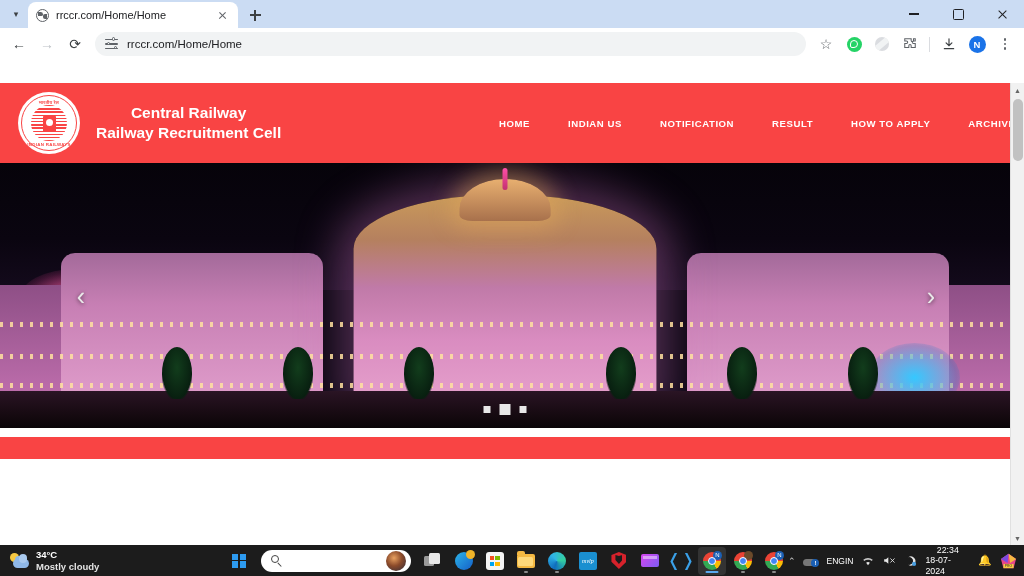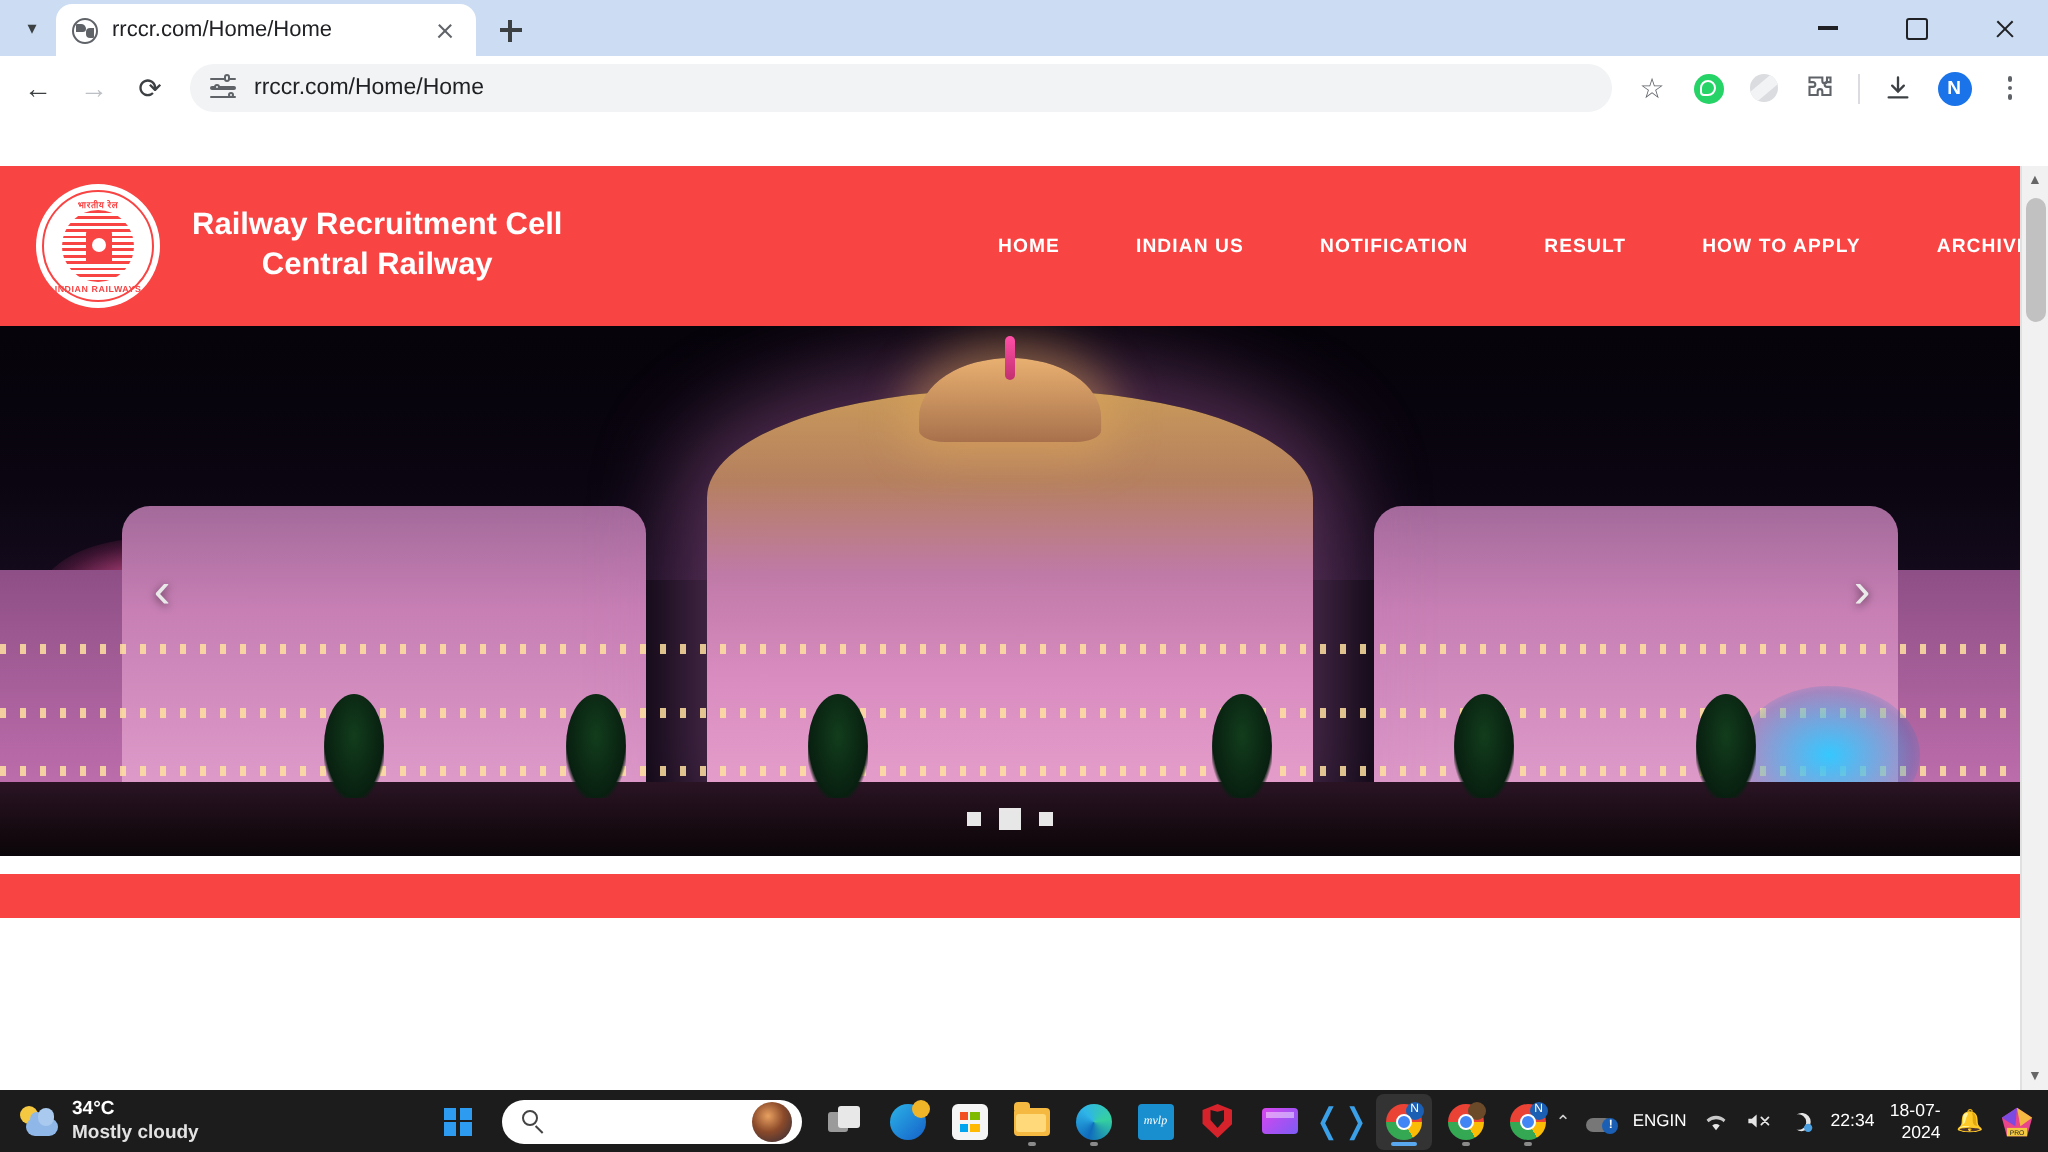--- a/index.html
+++ b/index.html
@@ -390,21 +390,21 @@
   .tray-item { display:flex; align-items:center; justify-content:center; color:#e6e6e6; font-size:10px; position:relative; }
   .chev-up { font-size:9px; color:#d0d0d0; }
   .tr-cloud { width:15px; height:11px; position:relative; }
   .tr-cloud i { position:absolute; left:0; bottom:0; width:13px; height:7px; background:#777; border-radius:4px; }
   .tr-cloud b { position:absolute; right:-1px; bottom:-1px; width:8px; height:8px; border-radius:50%; background:#1a5fb4;
     color:#fff; font-size:6px; display:flex; align-items:center; justify-content:center; }
   .lang { color:#fff; font-size:8.5px; line-height:1.18; }
   .wifi { width:14px; height:11px; position:relative; }
   .speaker { position:relative; width:13px; height:11px; }
   .moon { width:13px; height:12px; position:relative; }
-  .clock { color:#fff; font-size:8.8px; line-height:1.2; text-align:right; }
+  .clock { color:#fff; font-size:8.8px; line-height:1.2; text-align:left;flex-direction:column; }
   .bell { color:#5ab0ef; font-size:11px; }
   .tray-pro { width:17px; height:16px; position:relative; }
 </style>
 </head>
 <body>
 
 <div class="browser">
 
   <div class="tabstrip">
     <div class="tab-list-btn">▾</div>
@@ -479,22 +479,22 @@
       <div class="site-header">
         <div class="logo">
           <div class="logo-ring"></div>
           <div class="logo-txt-top">भारतीय रेल</div>
           <div class="logo-inner">
               <div class="logo-engine"></div>
             </div>
           <div class="logo-txt-bot">INDIAN RAILWAYS</div>
         </div>
         <div class="site-title">
+          <div>Central Railway</div>
           <div>Railway Recruitment Cell</div>
-          <div>Central Railway</div>
         </div>
         <div class="main-nav">
           <a href="#">HOME</a>
           <a href="#">INDIAN US</a>
           <a href="#">NOTIFICATION</a>
           <a href="#">RESULT</a>
           <a href="#">HOW TO APPLY</a>
           <a href="#">ARCHIVES</a>
 
         </div>

